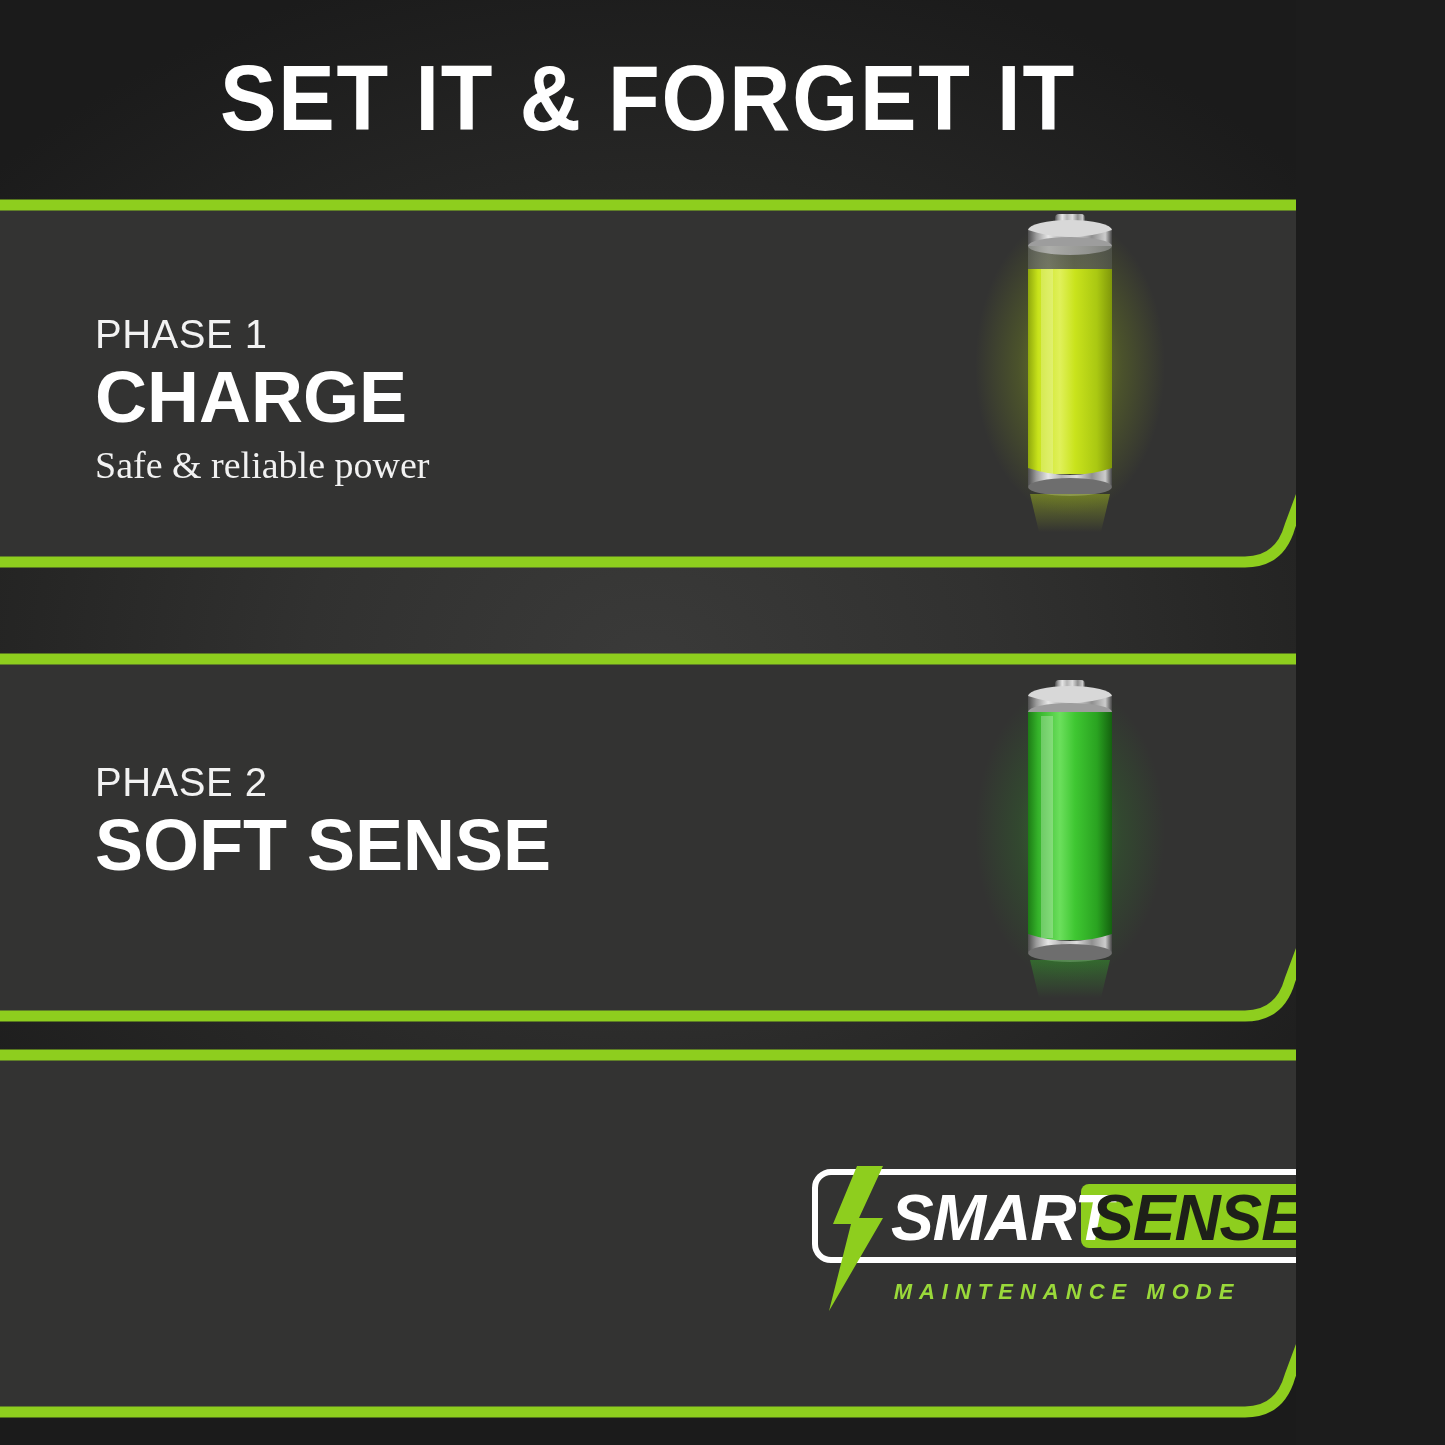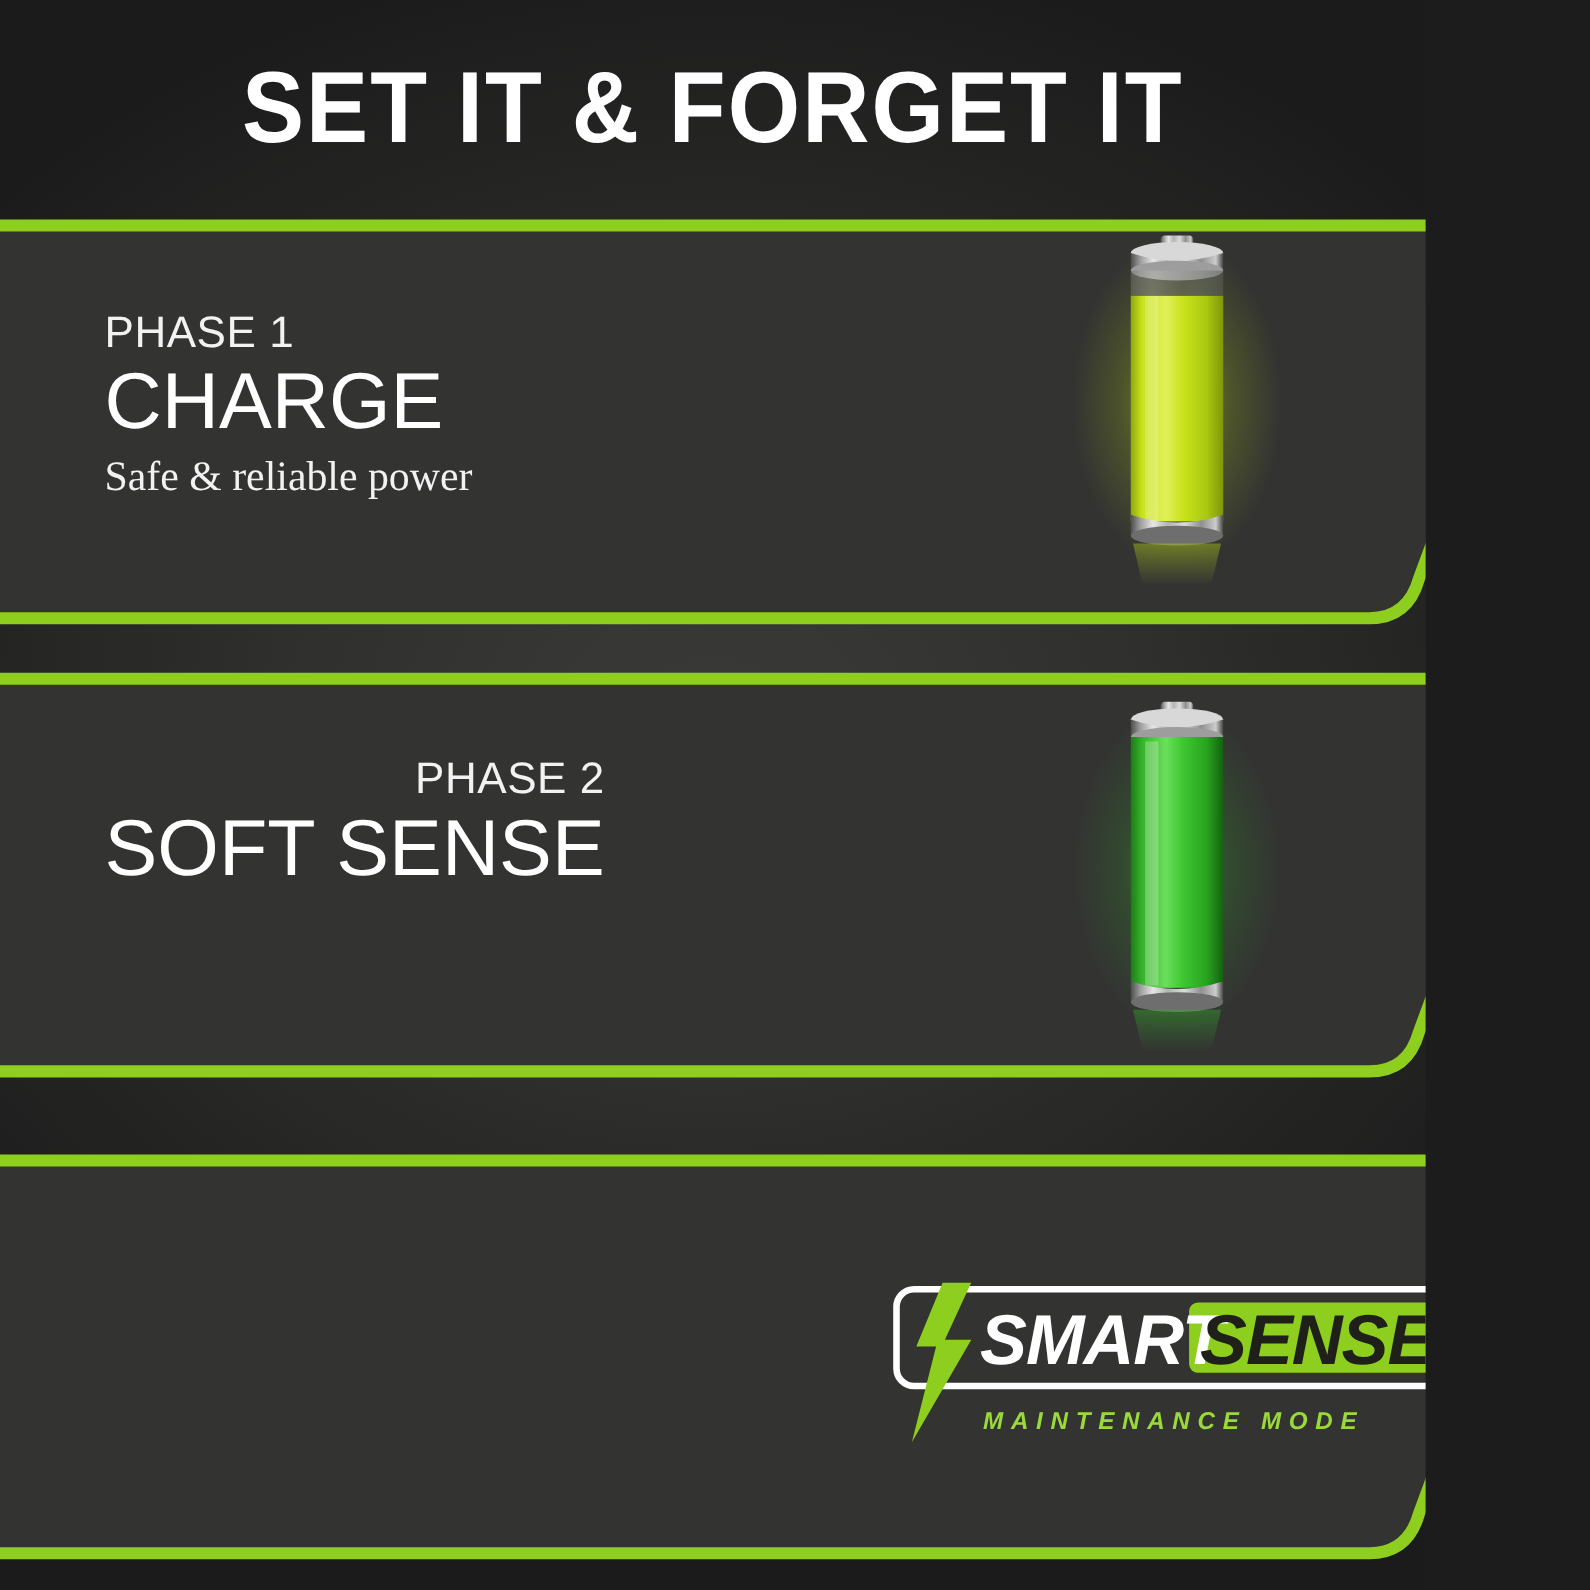--- a/index.html
+++ b/index.html
@@ -54,44 +54,45 @@
     pointer-events: none;
   }
 
   .panel-body {
     position: absolute;
     inset: 0;
     z-index: 2;
   }
 
   #panel1 { top: 196px;  height: 375px; }
-  #panel2 { top: 608px;  height: 375px; text-align: right; }
+  #panel2 { top: 650px;  height: 375px; }
   #panel3 { top: 1046px; height: 375px; }
 
   
   .txt {
     position: absolute;
     left: 95px;
     color: #ffffff;
+    margin-top: 32px;
   }
   #panel1 .txt { top: 84px; }
   #panel2 .txt { top: 78px; }
   #panel3 .txt { top: 80px; }
 
   .phase-label {
     font-size: 40px;
     font-weight: normal;
     letter-spacing: 0.5px;
     line-height: 1.12;
     color: #f2f2f2;
   }
 
   .phase-title {
     font-family: "Liberation Sans Narrow", "Liberation Sans", sans-serif;
-    font-weight: normal;
+    font-weight: bold;
     font-size: 72px;
     letter-spacing: 0px;
     line-height: 1.08;
     margin-top: 2px;
     color: #ffffff;
   }
 
   .phase-desc {
     font-size: 38px;
     font-weight: normal;

